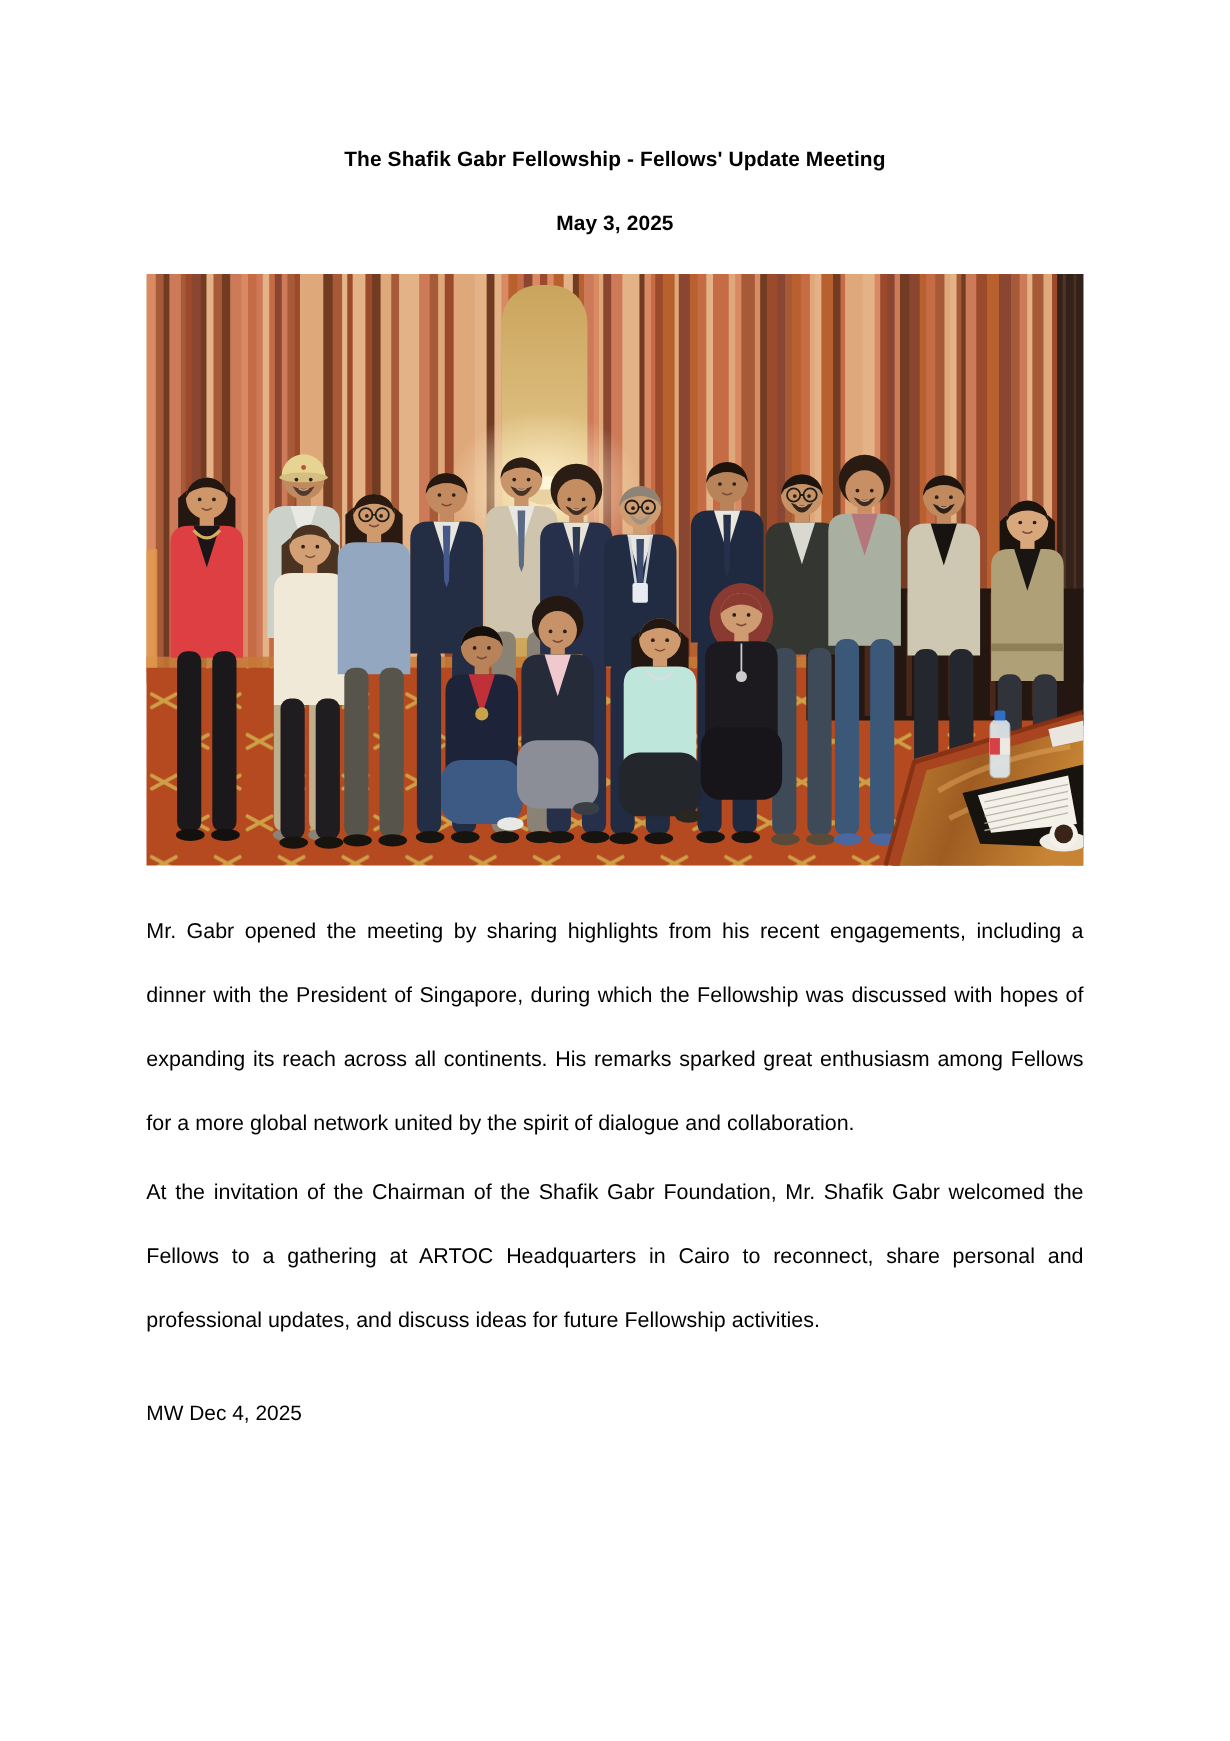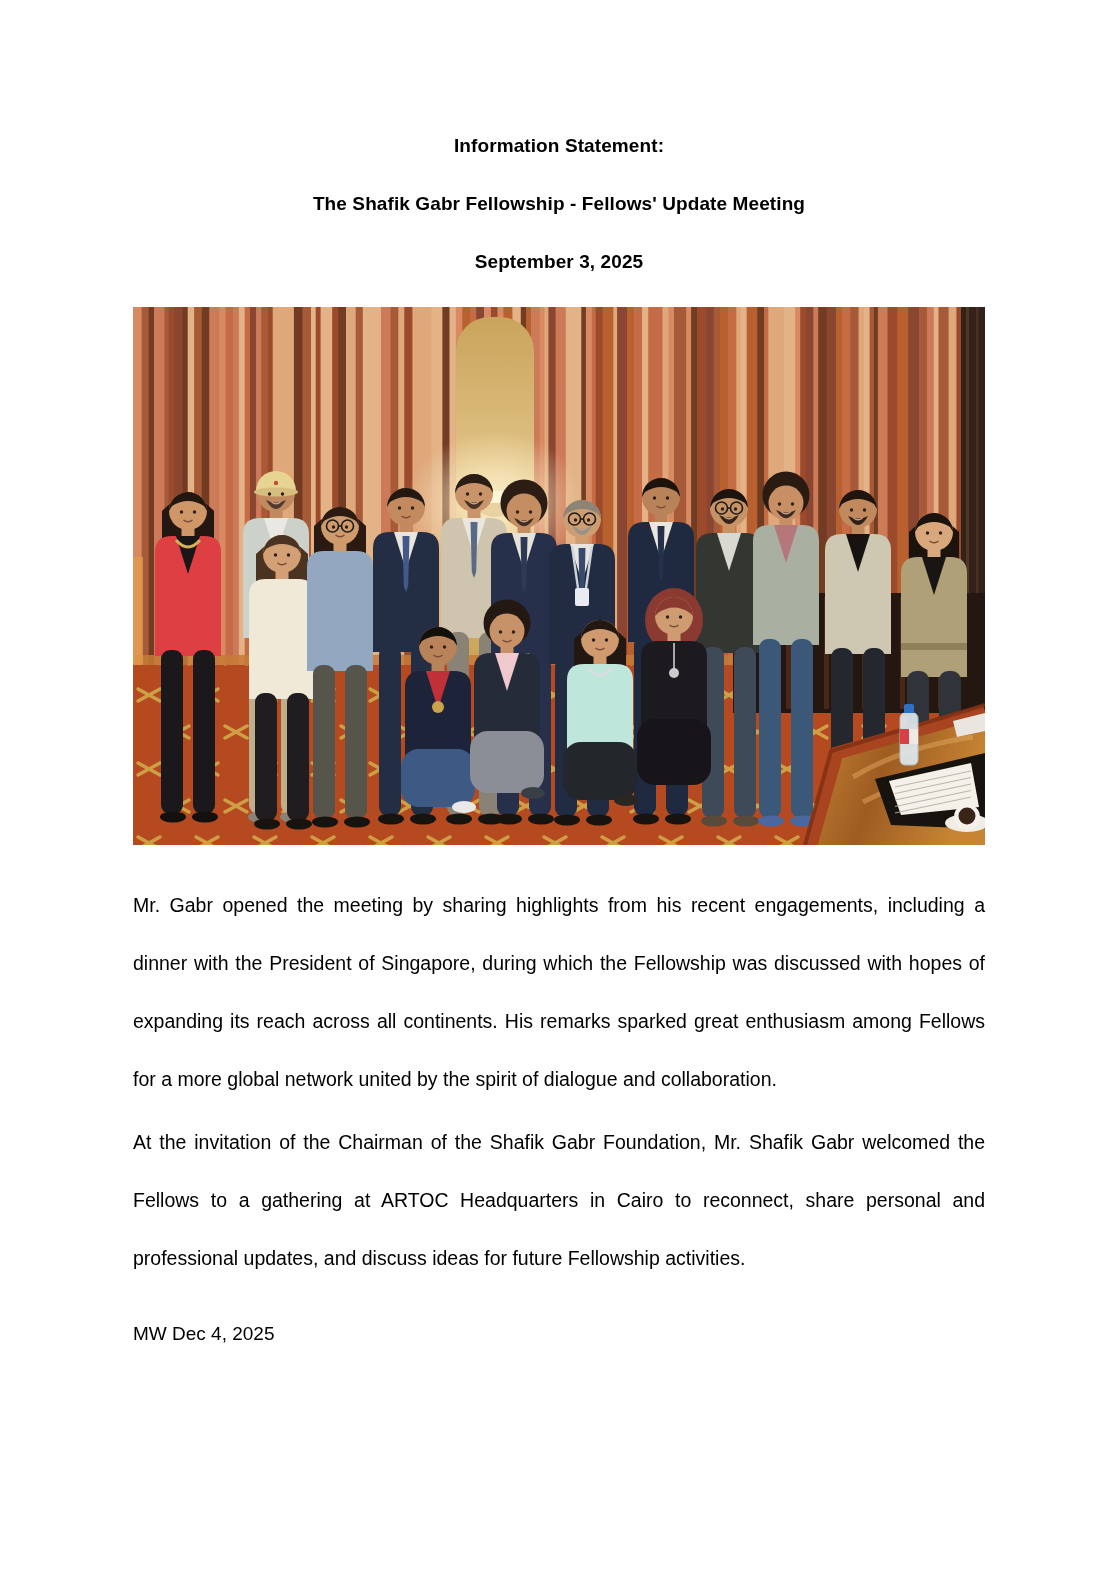--- a/index.html
+++ b/index.html
@@ -12,31 +12,30 @@
     margin:117px 133px 0;text-align:center;font-weight:bold;
     font-size:19px;line-height:58px;letter-spacing:.1px;
   }
   .photo-wrap{margin:16px 0 0 133px;width:852px;height:538px}
   .photo-wrap svg{display:block;width:852px;height:538px}
   .body-text{
     margin:31px 133px 0;font-size:19.5px;line-height:58px;
     text-align:justify;text-align-last:left;
   }
   .body-text p{margin:0 0 5px 0}
-  .footer-note{margin:32px 133px 0;font-size:19px;line-height:30px}
+  .footer-note{margin:42px 133px 0;font-size:19px;line-height:30px}
 </style>
 </head>
 <body>
 
 <div class="page">
 
   <div class="titles">
-    <div>Information Statement:</div>
     <div>The Shafik Gabr Fellowship - Fellows' Update Meeting</div>
-    <div>September 3, 2025</div>
+    <div>May 3, 2025</div>
   </div>
 
   <div class="photo-wrap" role="img" aria-label="Group photo of Shafik Gabr Fellowship Fellows standing and kneeling in front of striped curtains, a lit gold wall niche, and a patterned orange carpet, with a wooden meeting table holding a water bottle, papers and a coffee cup at lower right">
     <svg id="photo-svg" viewBox="0 0 852 538" xmlns="http://www.w3.org/2000/svg">
         <defs>
           <linearGradient id="nicheG" x1="0" y1="0" x2="0" y2="1">
             <stop offset="0" stop-color="#c9a45c"></stop>
             <stop offset="0.45" stop-color="#e3c588"></stop>
             <stop offset="1" stop-color="#caa254"></stop>
           </linearGradient>

